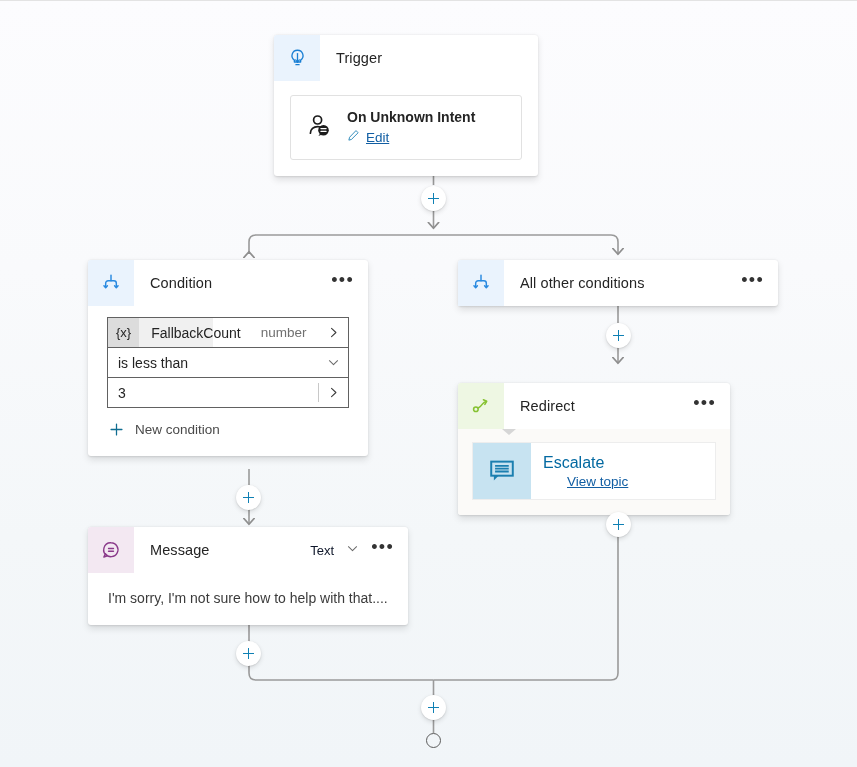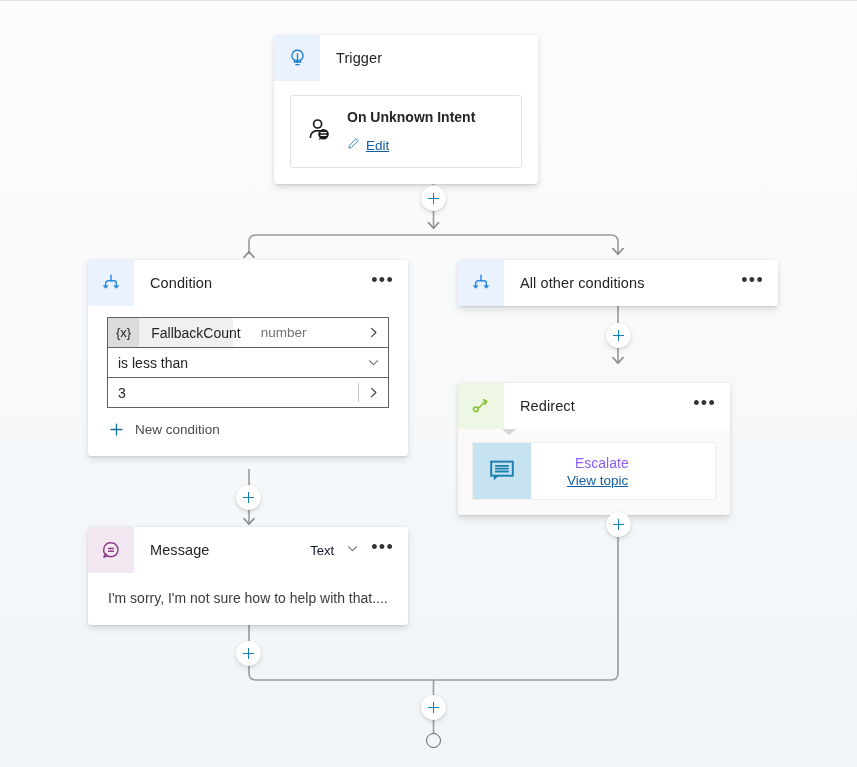--- a/index.html
+++ b/index.html
@@ -96,40 +96,40 @@
   .trigger-card {
     border: 1px solid #e1e1e1;
     border-radius: 3px;
     background: #fff;
     display: flex;
     align-items: center;
     padding: 13px 14px;
     gap: 14px;
     min-height: 62px;
   }
-  .trigger-text-col { display: flex; flex-direction: column; gap: 11px; }
+  .trigger-text-col { display: flex; flex-direction: column; gap: 3px; }
   .trigger-name {
     font-size: 14px;
     font-weight: bold;
     color: #242424;
   }
   .edit-row {
     display: flex;
     align-items: center;
     gap: 6px;
   }
   .edit-link {
     font-size: 13.5px;
     color: #115ea3;
     text-decoration: underline;
     cursor: pointer;
   }
 
   
-  #node-condition { left: 88px; top: 259px; width: 320px; }
+  #node-condition { left: 88px; top: 259px; width: 280px; }
   .cond-body { padding: 11px 19px 16px 19px; }
 
   .cond-field {
     border: 1px solid #616161;
     height: 31px;
     display: flex;
     align-items: center;
     background: #fff;
     margin-top: -1px;
   }
@@ -242,21 +242,21 @@
     align-items: center;
     justify-content: center;
   }
   .topic-text {
     display: flex;
     flex-direction: column;
     justify-content: center;
     gap: 2px;
     padding-left: 12px;
   }
-  .topic-name { font-size: 14px; color: #8b5cf6; margin-left: 32px; }
+  .topic-name { font-size: 16px; color: #0369a1; }
   .topic-link {
     font-size: 13.5px;
     color: #115ea3;
     text-decoration: underline;
     cursor: pointer;
     margin-left: 24px;
   }
 
   
   #node-message { left: 88px; top: 526px; width: 320px; }

